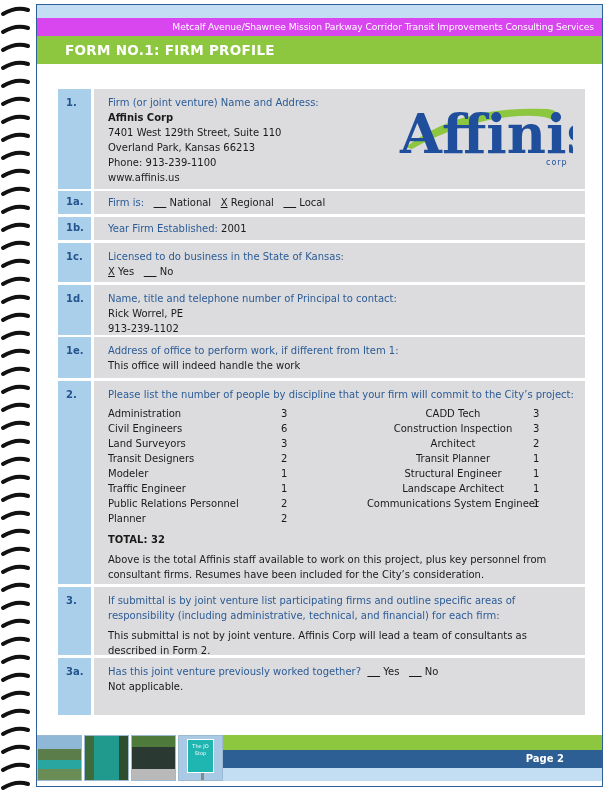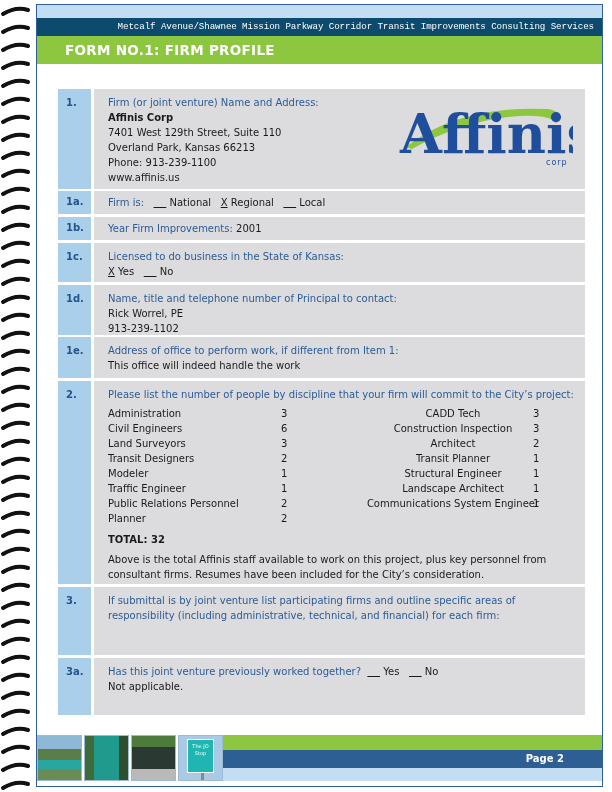--- a/index.html
+++ b/index.html
@@ -1,20 +1,20 @@
 <!DOCTYPE html>
 <html><head>
 <meta charset="utf-8">
 <style>
   html, body { margin:0; padding:0; }
   body { width:612px; height:792px; background:#ffffff; position:relative; overflow:hidden; font-family:"DejaVu Sans", sans-serif; }
   .spiral { position:absolute; left:0; top:0; width:34px; height:792px; }
   .page { position:absolute; left:36px; top:4px; width:567px; height:783px; border:1.5px solid #2f5f96; box-sizing:border-box; background:#fff; }
   .band-light { position:absolute; left:0; top:0; width:100%; height:13px; background:#c3def2; }
-  .band-dark { position:absolute; left:0; top:13px; width:100%; height:18px; background:#0c4a6e; color:#ffffff; font-size:9.2px; text-align:right; line-height:18px; padding-right:8px; box-sizing:border-box; letter-spacing:-0.1px;font-family:Liberation Mono, monospace; }
+  .band-dark { position:absolute; left:0; top:13px; width:100%; height:18px; background:#d946ef; color:#ffffff; font-size:9.2px; text-align:right; line-height:18px; padding-right:8px; box-sizing:border-box; letter-spacing:-0.1px; }
   .band-green { position:absolute; left:0; top:31px; width:100%; height:28px; background:#8dc63f; color:#ffffff; font-weight:bold; font-size:13.5px; line-height:28px; padding-left:28px; box-sizing:border-box; letter-spacing:0.3px; }
   .row { position:absolute; left:21px; width:527px; }
   .num { position:absolute; left:0; top:0; bottom:0; width:33px; background:#a9cfeb; color:#24548c; font-weight:bold; font-size:10px; padding:8px 0 0 8px; box-sizing:border-box; }
   .cell { position:absolute; left:36px; right:0; top:0; bottom:0; background:#dcdcde; padding:6px 0 0 14px; box-sizing:border-box; font-size:10px; line-height:15px; color:#1a1a1a; }
   .q { color:#2b5b96; }
   .bold { font-weight:bold; }
   .logo { position:absolute; right:12px; top:6px; width:175px; height:72px; }
   .disc { position:relative; margin-top:4px; height:120px; }
   .disc-col { position:absolute; top:0; }
   .disc-row { height:15px; white-space:nowrap; }
@@ -108,21 +108,21 @@
       &nbsp;&nbsp;<span style="text-decoration:underline">X</span>
       <span>Regional</span>
       &nbsp;&nbsp;<span style="text-decoration:underline">&nbsp;&nbsp;&nbsp;&nbsp;</span>
       <span>Local</span>
     </div>
   </div>
 
   <div class="row" style="top:212px;height:23px;">
     <div class="num" style="padding-top:5px">1b.</div>
     <div class="cell" style="padding-top:4px">
-      <span class="q">Year Firm Improvements:</span>
+      <span class="q">Year Firm Established:</span>
       <span>2001</span>
     </div>
   </div>
 
   <div class="row" style="top:238px;height:39px;">
     <div class="num">1c.</div>
     <div class="cell">
       <div class="q">Licensed to do business in the State of Kansas:</div>
       <div>
         <span style="text-decoration:underline">X</span>
@@ -177,20 +177,21 @@
       </div>
       <div class="bold" style="margin-top:6px">TOTAL: 32</div>
       <div style="margin-top:5px;padding-right:10px">Above is the total Affinis staff available to work on this project, plus key personnel from consultant firms. Resumes have been included for the City’s consideration.</div>
     </div>
   </div>
 
   <div class="row" style="top:582px;height:68px;">
     <div class="num">3.</div>
     <div class="cell">
       <div class="q" style="padding-right:28px">If submittal is by joint venture list participating firms and outline specific areas of responsibility (including administrative, technical, and financial) for each firm:</div>
+      <div style="margin-top:5px;padding-right:10px">This submittal is not by joint venture. Affinis Corp will lead a team of consultants as described in Form 2.</div>
     </div>
   </div>
 
   <div class="row" style="top:653px;height:57px;">
     <div class="num">3a.</div>
     <div class="cell">
       <div>
         <span class="q">Has this joint venture previously worked together?</span>
         &nbsp;<span style="text-decoration:underline">&nbsp;&nbsp;&nbsp;&nbsp;</span>
         <span>Yes</span>

